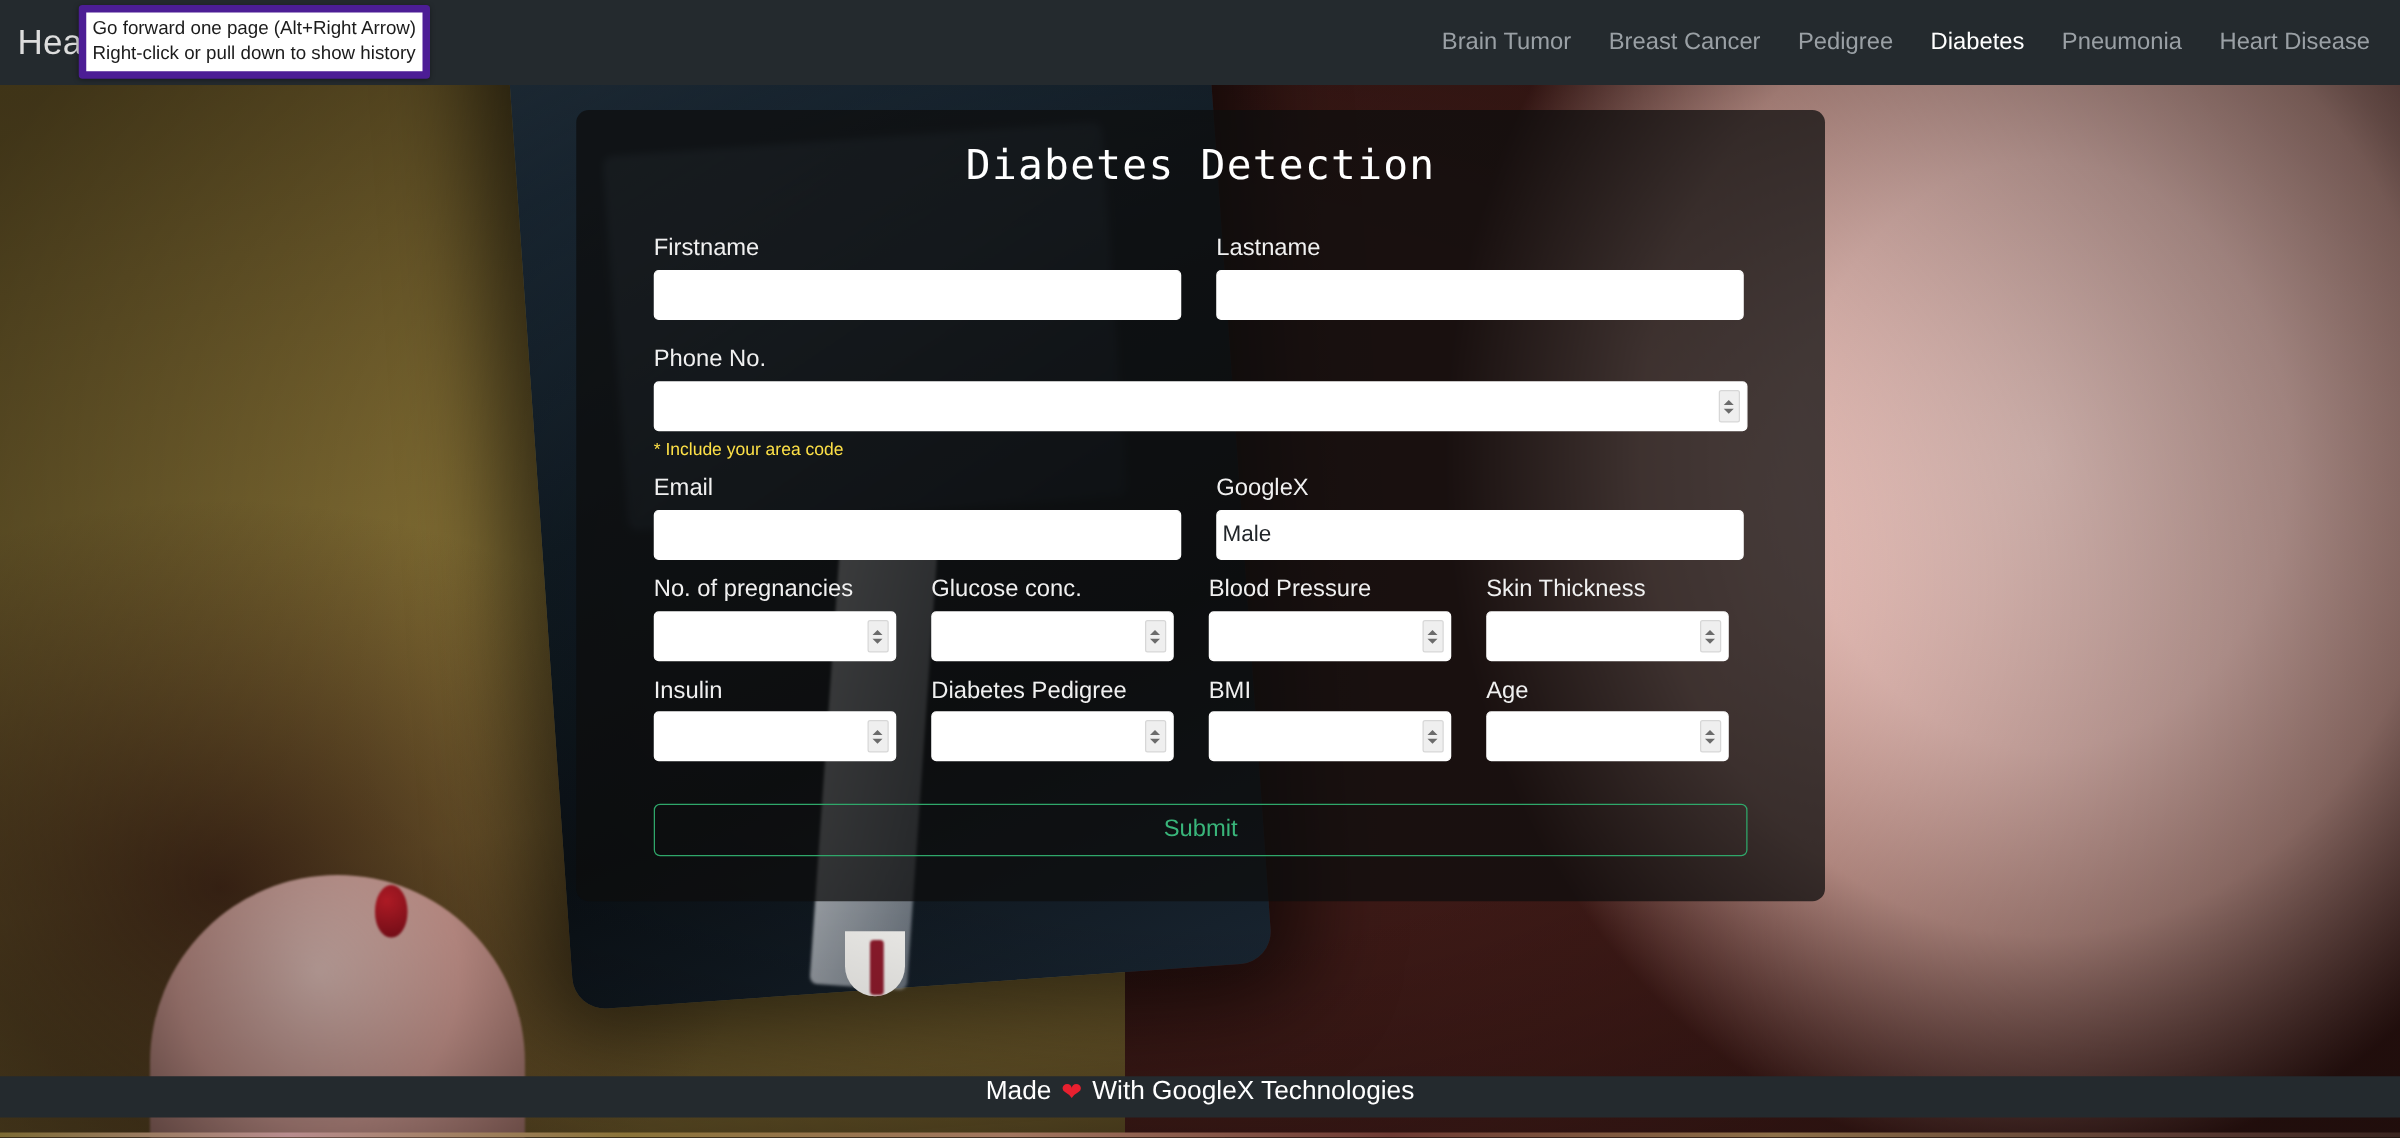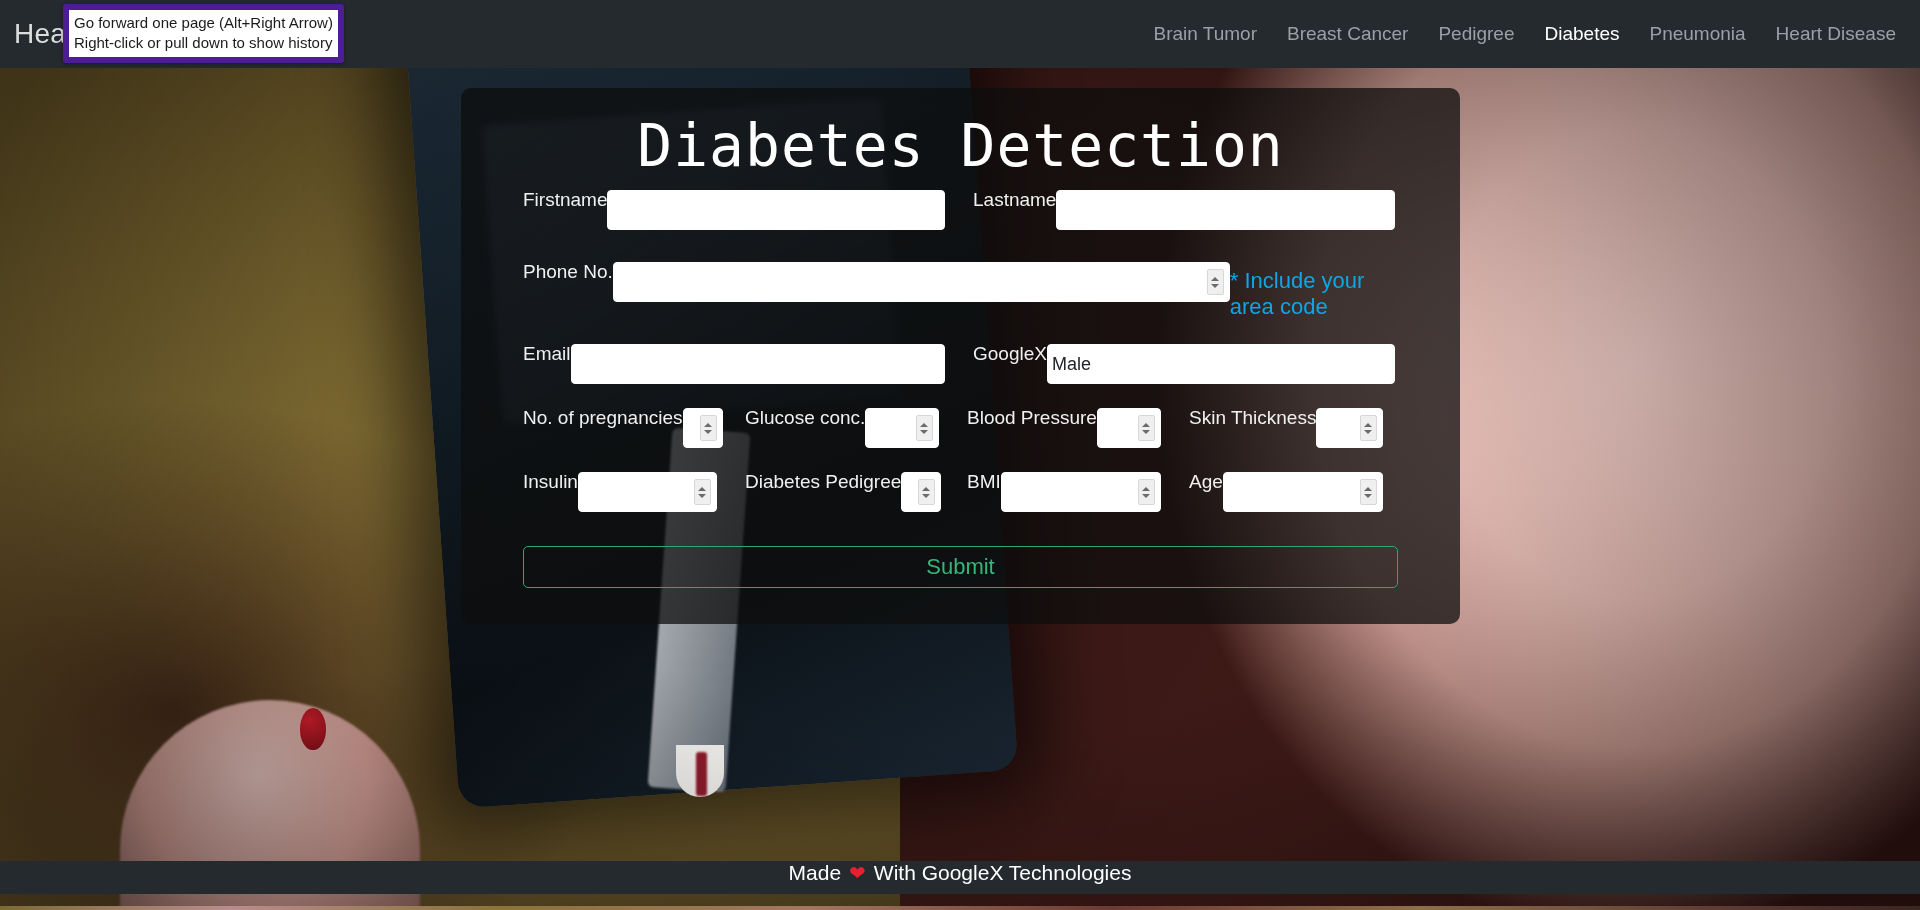--- a/index.html
+++ b/index.html
@@ -164,51 +164,52 @@
     left: 461px; top: 88px;
     width: 999px;
     padding: 24px 0 36px 0;
     background: rgba(14,14,14,0.74);
     border-radius: 10px;
     z-index: 20;
   }
   #page-title {
     color: #ffffff;
     font-family: "DejaVu Sans Mono", "Liberation Mono", monospace;
-    font-size: 58px;
+    font-size: 33px;
     font-weight: 400;
     text-align: center;
     letter-spacing: 1px;
+    margin-bottom: 38px;
   }
   #form-body {
     padding: 0 62px;
   }
 
   .row {
     display: flex;
     gap: 28px;
   }
   .field {
     display: flex;
-    margin-top: 10px;
+    flex-direction: column;
   }
   .field.half { width: 422px; }
   .field.full { width: 100%; }
   .field.quarter { width: 194px; }
 
   .field-label {
     color: #f0f0f0;
     font-size: 19px;
     line-height: 1.1;
     margin-bottom: 6px;
     white-space: nowrap;
   }
   .field-hint {
-    color: #0ea5e9;
-    font-size: 22px;
+    color: #fde047;
+    font-size: 14px;
     margin-top: 6px;
     margin-bottom: 14px;
   }
 
   .text-input,
   .select-input {
     width: 100%;
     height: 40px;
     background: #ffffff;
     border: 1px solid #ffffff;
@@ -273,21 +274,21 @@
   #submit-button {
     display: block;
     width: 100%;
     height: 42px;
     margin-top: 34px;
     background: transparent;
     border: 1px solid #2fa76a;
     border-radius: 5px;
     color: #39b57a;
     font-family: "Liberation Sans", sans-serif;
-    font-size: 22px;
+    font-size: 19px;
     cursor: pointer;
     text-align: center;
   }
 
   
   #footer {
     position: absolute;
     left: 0; top: 861px;
     width: 1920px; height: 33px;
     background: #242a2e;

